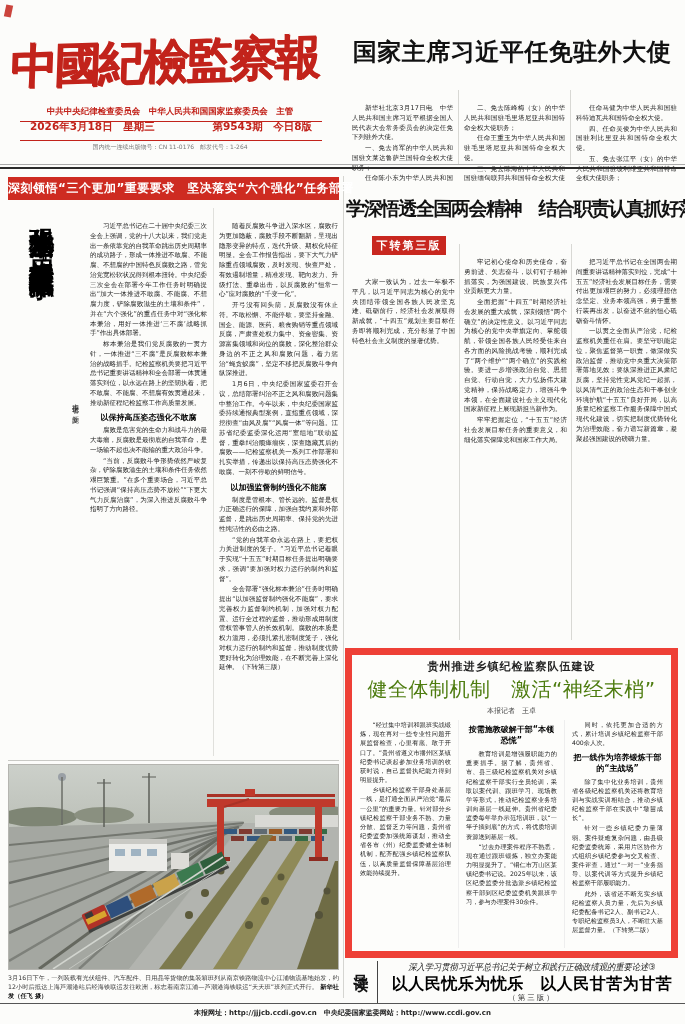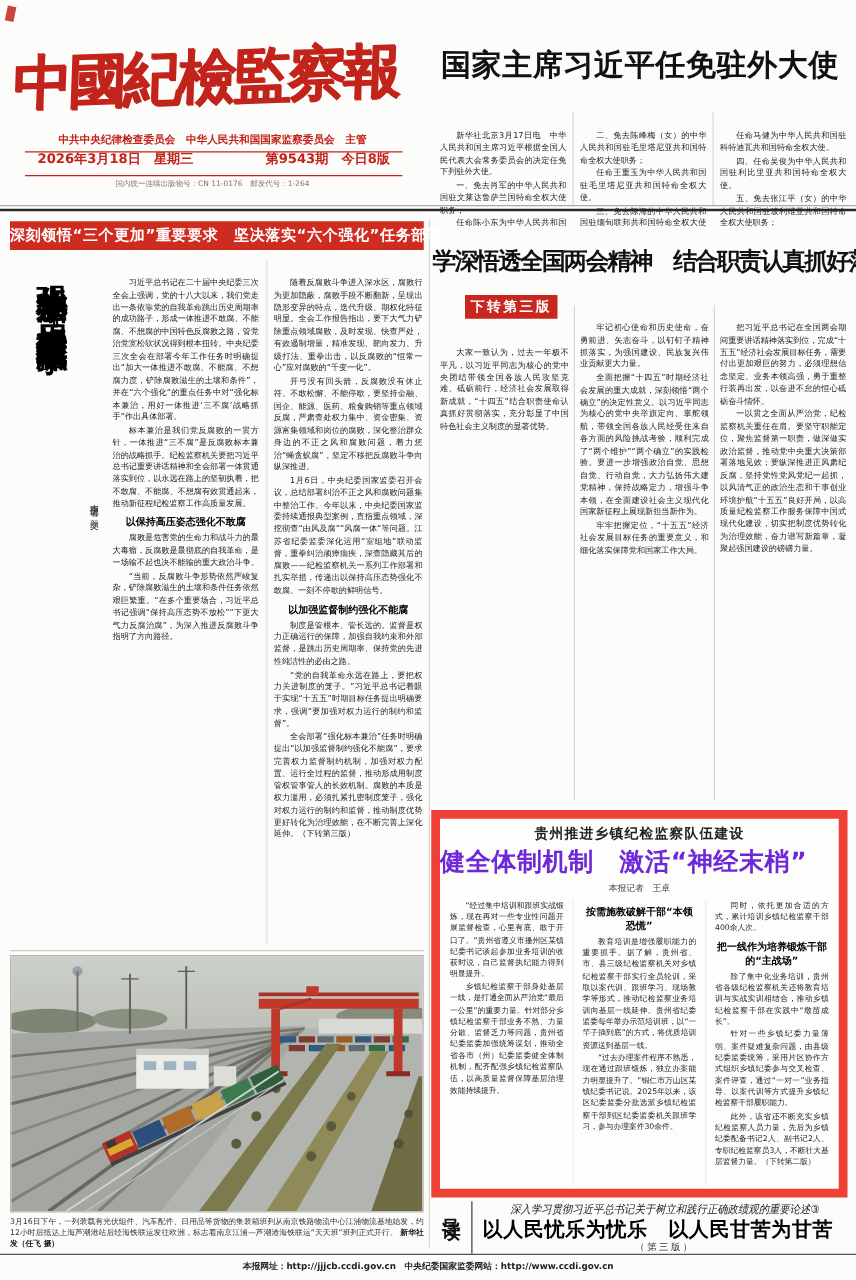--- a/index.html
+++ b/index.html
@@ -46,32 +46,32 @@
   .caption b { font-weight:bold; color:#111; }
 
   
   .comm-headline { left:346px; top:196px; width:332px; text-align:center; font-size:19px; font-weight:900; color:#111; letter-spacing:-1.5px; white-space:nowrap; }
   .comm-tag { left:372px; top:236px; width:74px; height:19px; background:#c8271f; color:#fff; font-size:11px; font-weight:bold;
     text-align:center; line-height:19px; letter-spacing:2px; }
 
   
   .hl-box { left:345px; top:648px; width:333px; height:310px; border:7px solid #ee4036; background:#fdfdfb; }
   .hl-kicker { text-align:center; font-size:11px; font-weight:600; color:#222; margin-top:4px; letter-spacing:1px; }
-  .hl-headline { font-size:20px; font-weight:700; color:#6d28d9; margin-top:2px; letter-spacing:0.5px; white-space:nowrap; }
+  .hl-headline { text-align:center; font-size:20px; font-weight:400; color:#4d7c0f; margin-top:2px; letter-spacing:0.5px; white-space:nowrap; }
   .hl-byline { text-align:center; font-size:7px; color:#444; margin-top:3px; }
   .hl-cols { display:flex; gap:7px; padding:4px 8px 0 8px; height:232px; overflow:hidden; }
   .hl-col { flex:1; overflow:hidden; }
   .hl-col p { font-size:6.2px; line-height:1.48; }
   .hl-col + .hl-col { border-left:1px solid #eee; padding-left:7px; }
 
   
   .dd-label { left:351px; top:962px; height:46px; font-size:15px; font-weight:900; color:#111; letter-spacing:3px; }
   .dd-vline { left:377px; top:961px; width:1px; height:42px; background:#444; }
   .dd-kicker { left:386px; top:961px; width:292px; text-align:center; font-size:9px; font-style:italic; color:#222; white-space:nowrap; transform:scaleX(0.92); transform-origin:center; }
-  .dd-headline { left:386px; top:974px; width:292px; text-align:left; font-size:16px; font-weight:900; color:#000; letter-spacing:0.5px; white-space:nowrap; }
+  .dd-headline { left:386px; top:974px; width:292px; text-align:center; font-size:16px; font-weight:900; color:#000; letter-spacing:0.5px; white-space:nowrap; }
   .dd-pageref { left:386px; top:993px; width:292px; text-align:center; font-size:7.5px; color:#333; letter-spacing:2px; }
 
   
   .footer-rule { left:0; top:1003px; width:685px; height:1px; background:#555; }
   .footer-text { left:0; top:1008px; width:685px; text-align:center; font-size:7px; font-weight:600; color:#222; }
 </style>
 </head>
 <body>
 
 <div class="page">
@@ -235,21 +235,21 @@
     </svg>
   </div>
   <p class="abs caption">
     <span>3月16日下午，一列装载有光伏组件、汽车配件、日用品等货物的集装箱班列从南京铁路物流中心江浦物流基地始发，约12小时后抵达上海芦潮港站后经海铁联运发往欧洲，标志着南京江浦—芦潮港海铁联运“天天班”班列正式开行。</span>
     <b>新华社发（任飞 摄）</b>
   </p>
 
   <div class="abs comm-headline">学深悟透全国两会精神　结合职责认真抓好落实</div>
   <div class="abs comm-tag">下转第三版</div>
   <div class="abs col cols" style="left:352px;top:262px;width:103px;height:380px;">
-      <p>大家一致认为，过去一年极不平凡，以习近平同志为核心的党中央团结带领全国各族人民攻坚克难、砥砺前行，经济社会发展取得新成就，“十四五”结合职责使命认真抓好贯彻落实，充分彰显了中国特色社会主义制度的显著优势。</p>
+      <p>大家一致认为，过去一年极不平凡，以习近平同志为核心的党中央团结带领全国各族人民攻坚克难、砥砺前行，经济社会发展取得新成就，“十四五”规划主要目标任务即将顺利完成，充分彰显了中国特色社会主义制度的显著优势。</p>
     </div>
   <div class="abs vrule" style="left:459px;top:244px;height:396px;"></div>
   <div class="abs col cols" style="left:464px;top:242px;width:103px;height:400px;">
       <p>牢记初心使命和历史使命，奋勇前进、矢志奋斗，以钉钉子精神抓落实，为强国建设、民族复兴伟业贡献更大力量。</p>
       <p>全面把握“十四五”时期经济社会发展的重大成就，深刻领悟“两个确立”的决定性意义。以习近平同志为核心的党中央举旗定向、掌舵领航，带领全国各族人民经受住来自各方面的风险挑战考验，顺利完成了“两个维护”“两个确立”的实践检验。要进一步增强政治自觉、思想自觉、行动自觉，大力弘扬伟大建党精神，保持战略定力，增强斗争本领，在全面建设社会主义现代化国家新征程上展现新担当新作为。</p>
       <p>牢牢把握定位，“十五五”经济社会发展目标任务的重要意义，和细化落实保障党和国家工作大局。</p>
     </div>
   <div class="abs vrule" style="left:571px;top:244px;height:396px;"></div>
   <div class="abs col cols" style="left:576px;top:242px;width:101px;height:400px;">
       <p>把习近平总书记在全国两会期间重要讲话精神落实到位，完成“十五五”经济社会发展目标任务，需要付出更加艰巨的努力，必须理想信念坚定、业务本领高强，勇于重整行装再出发，以奋进不怠的恒心砥砺奋斗情怀。</p>

